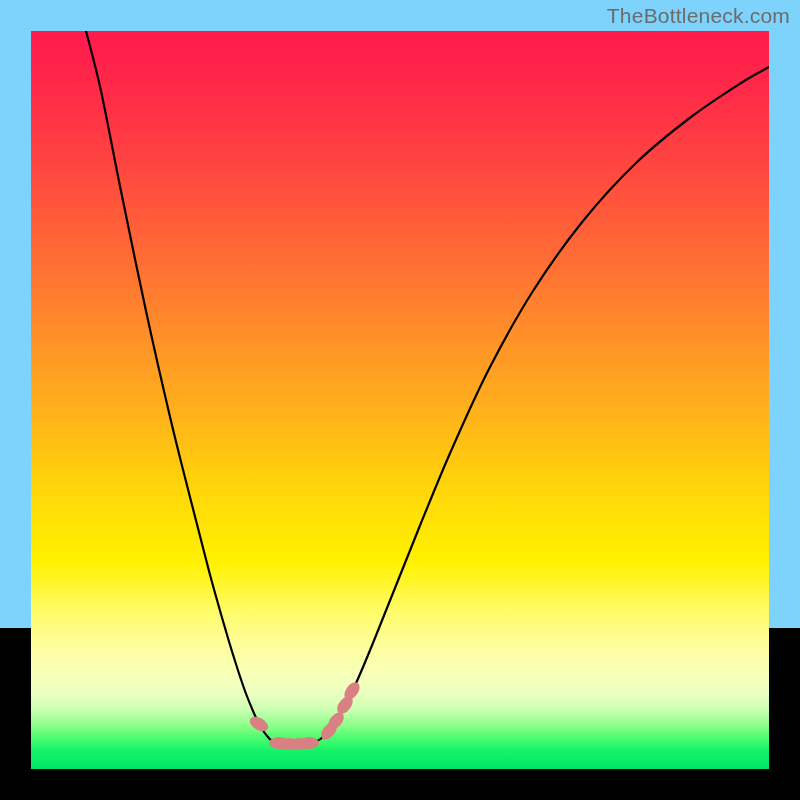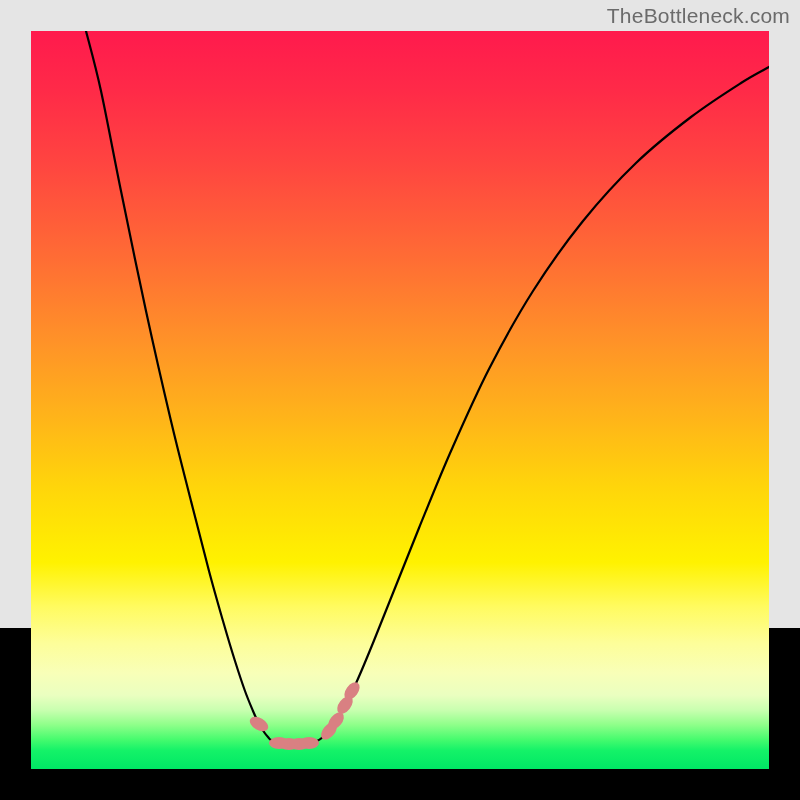--- a/index.html
+++ b/index.html
@@ -10,21 +10,21 @@
     background: #000;
     font-family: Arial, Helvetica, sans-serif;
     overflow: hidden;
   }
   .frame {
     position: absolute;
     left: 0;
     top: 0;
     width: 800px;
     height: 628px;
-    background: #e5e5e5;
+    background: #7dd3fc;
   }
   .plot {
     position: absolute;
     left: 31px;
     top: 31px;
     width: 738px;
     height: 738px;
     
     background: linear-gradient(
       to bottom,

